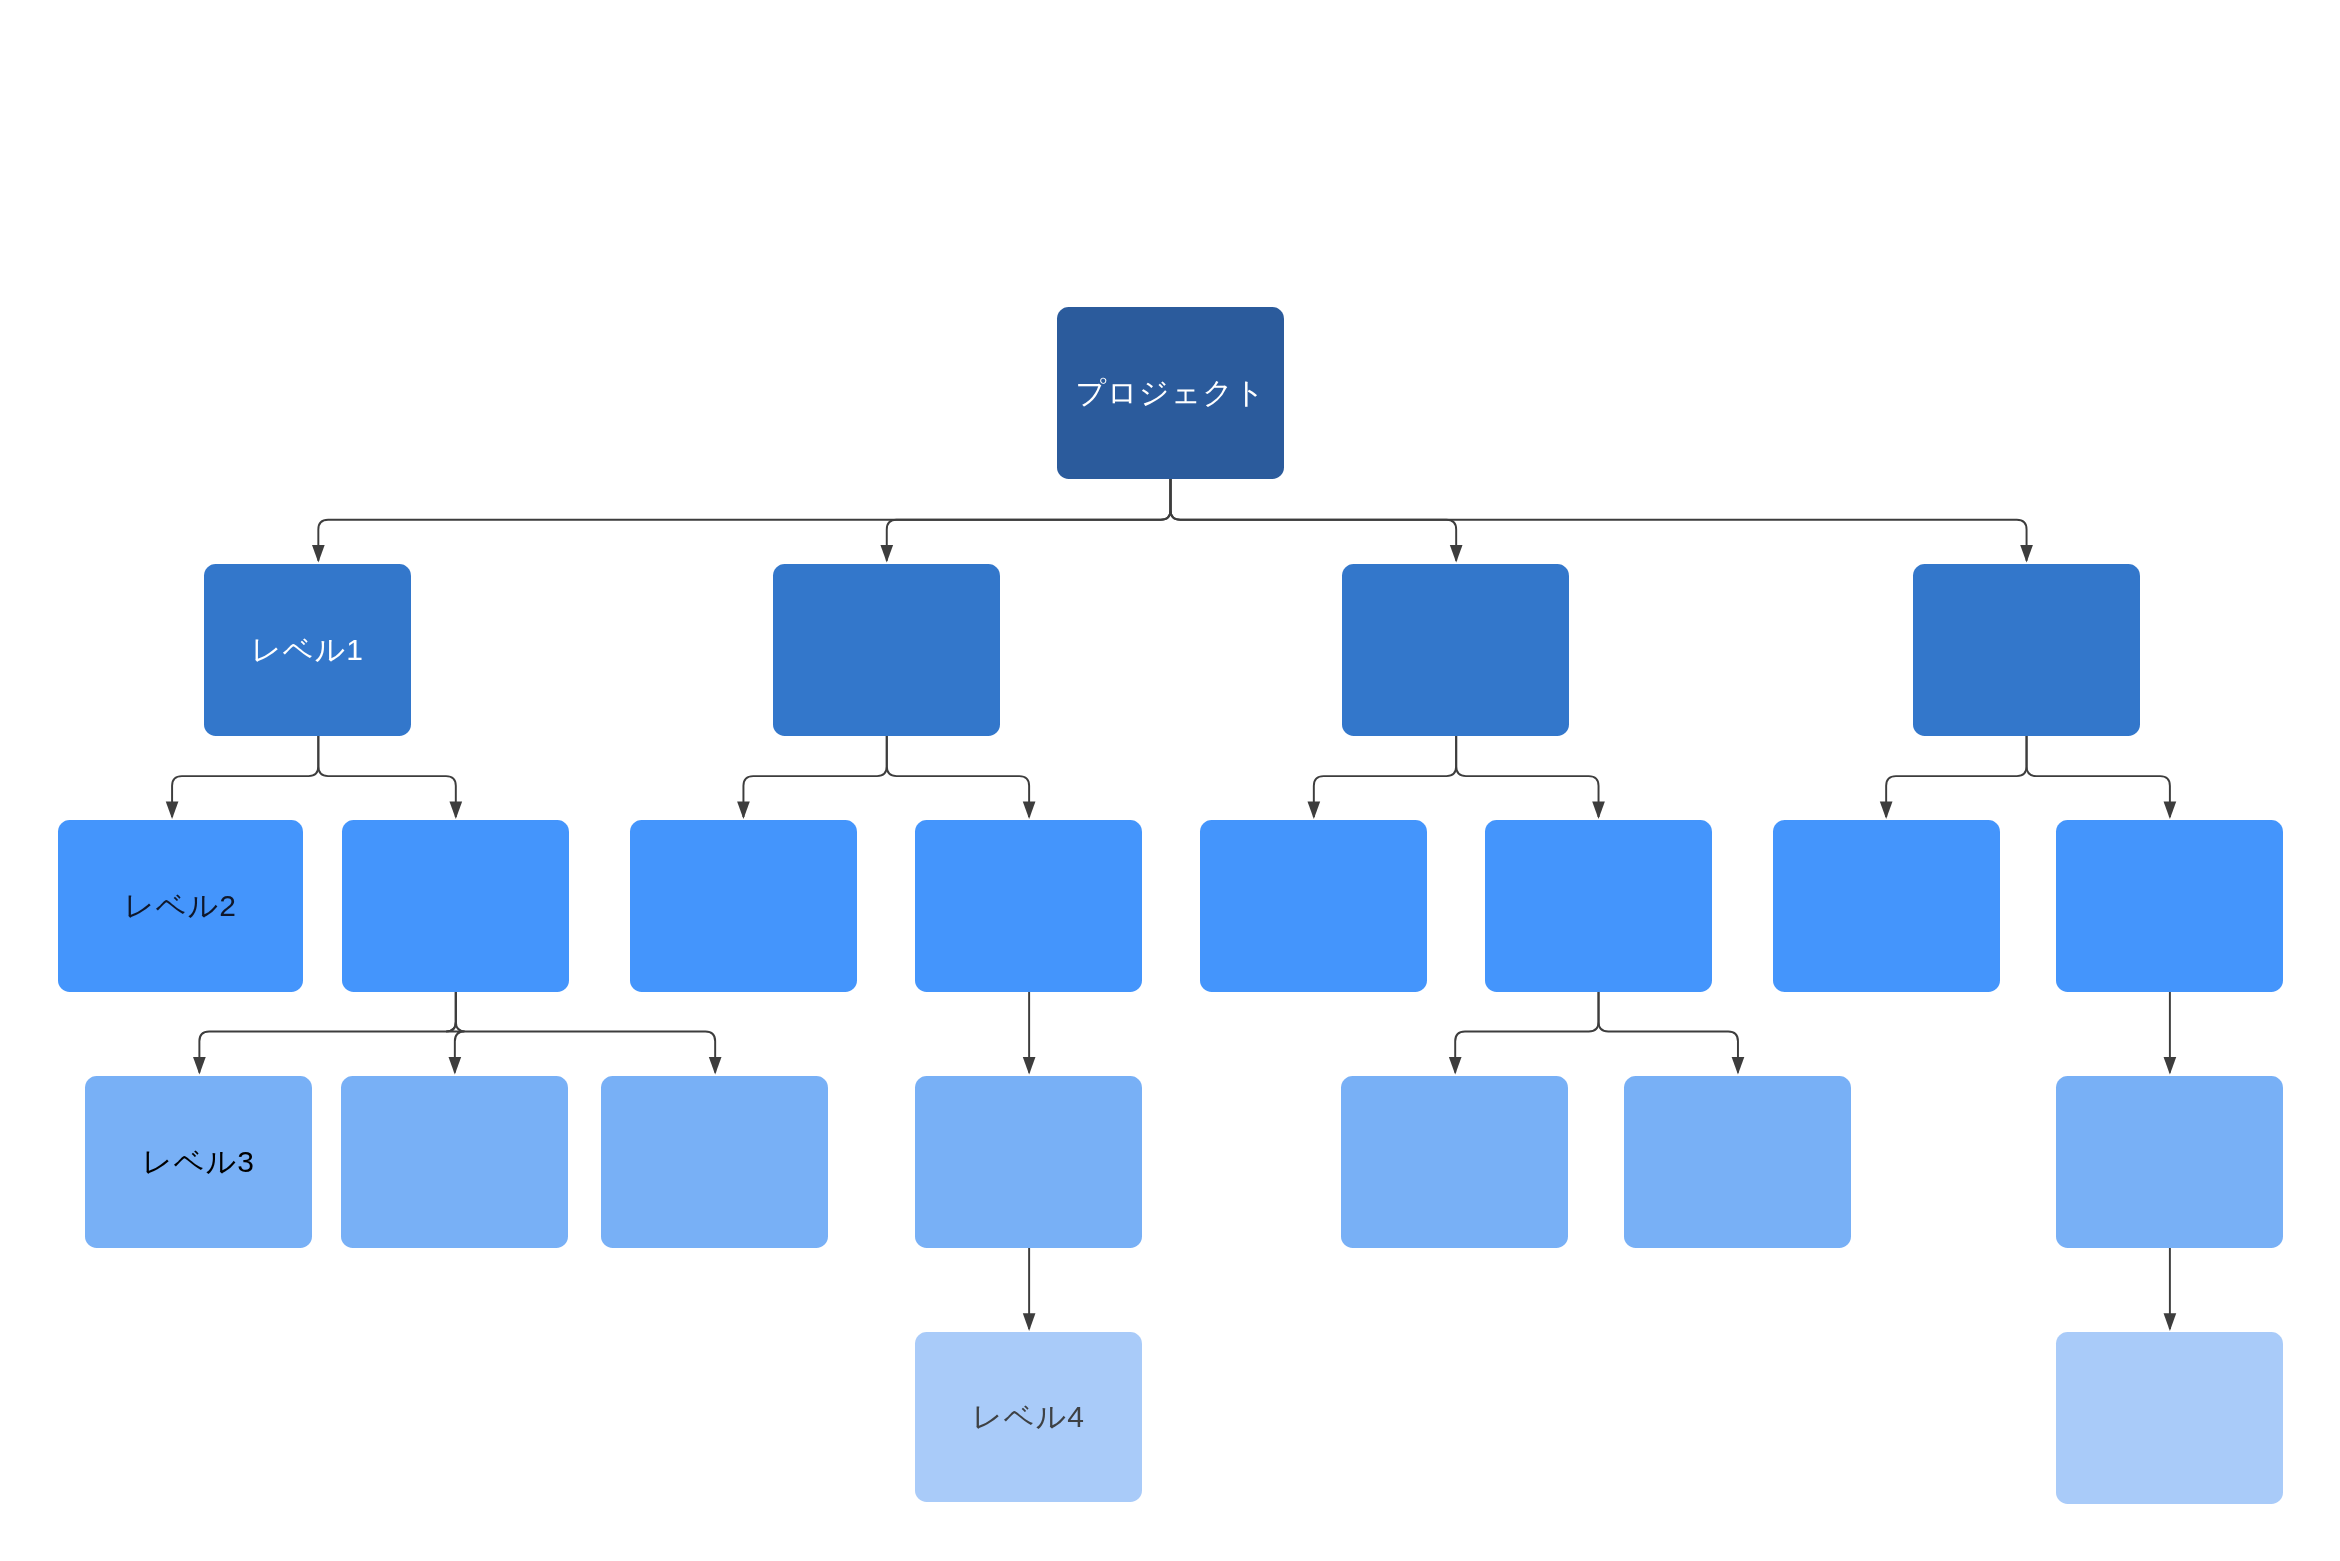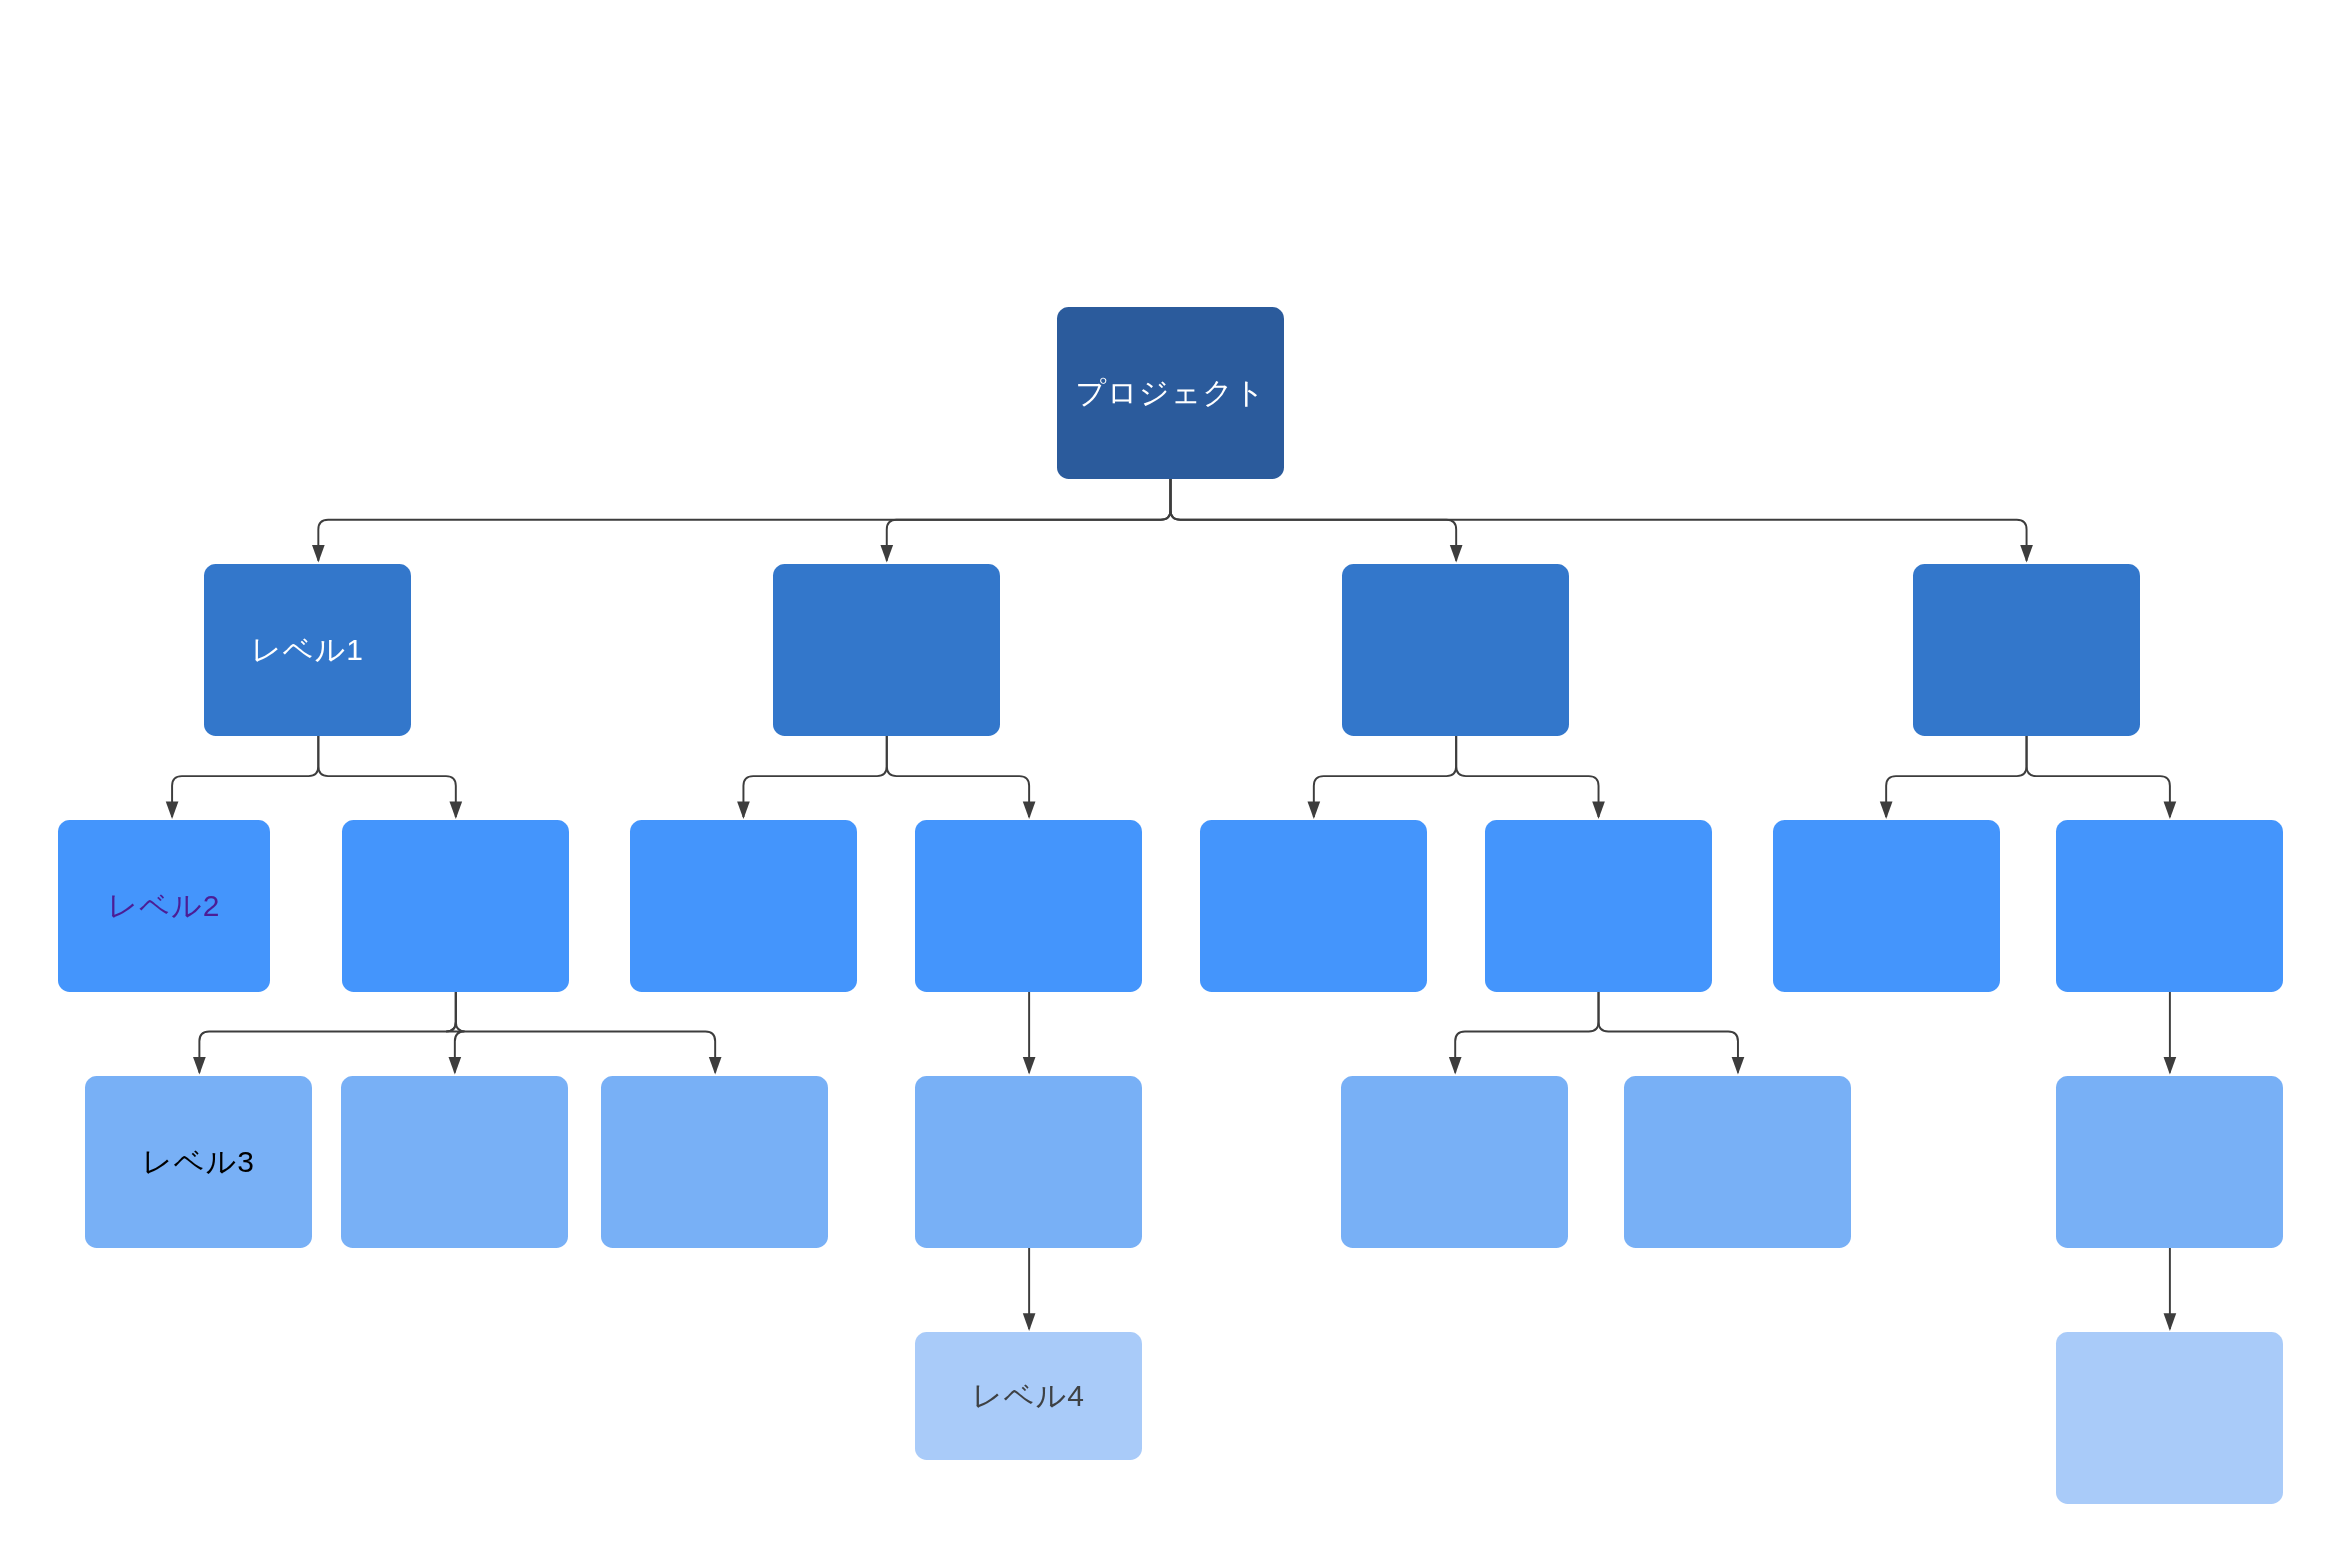--- a/index.html
+++ b/index.html
@@ -119,21 +119,21 @@
       </div>
       <div class="node" style="left: 773px; top: 564px; width: 227px; height: 172px; background: rgb(51, 119, 203); color: rgb(255, 255, 255);">
         <span></span>
       </div>
       <div class="node" style="left: 1342px; top: 564px; width: 227px; height: 172px; background: rgb(51, 119, 203); color: rgb(255, 255, 255);">
         <span></span>
       </div>
       <div class="node" style="left: 1913px; top: 564px; width: 227px; height: 172px; background: rgb(51, 119, 203); color: rgb(255, 255, 255);">
         <span></span>
       </div>
-      <div class="node" style="left: 58px; top: 820px; width: 212px; height: 172px; background: rgb(68, 149, 252); color: #4c1d95;">
+      <div class="node" style="left: 58px; top: 820px; width: 245px; height: 172px; background: rgb(68, 149, 252); color: #0f172a;">
         <span>レベル2</span>
       </div>
       <div class="node" style="left: 342px; top: 820px; width: 227px; height: 172px; background: rgb(68, 149, 252); color: rgb(255, 255, 255);">
         <span></span>
       </div>
       <div class="node" style="left: 630px; top: 820px; width: 227px; height: 172px; background: rgb(68, 149, 252); color: rgb(255, 255, 255);">
         <span></span>
       </div>
       <div class="node" style="left: 915px; top: 820px; width: 227px; height: 172px; background: rgb(68, 149, 252); color: rgb(255, 255, 255);">
         <span></span>
@@ -164,21 +164,21 @@
       </div>
       <div class="node" style="left: 1341px; top: 1076px; width: 227px; height: 172px; background: rgb(120, 176, 246); color: rgb(255, 255, 255);">
         <span></span>
       </div>
       <div class="node" style="left: 1624px; top: 1076px; width: 227px; height: 172px; background: rgb(120, 176, 246); color: rgb(255, 255, 255);">
         <span></span>
       </div>
       <div class="node" style="left: 2056px; top: 1076px; width: 227px; height: 172px; background: rgb(120, 176, 246); color: rgb(255, 255, 255);">
         <span></span>
       </div>
-      <div class="node" style="left: 915px; top: 1332px; width: 227px; height: 128px; background: rgb(169, 203, 249); color: rgb(62, 65, 68);">
+      <div class="node" style="left: 915px; top: 1332px; width: 227px; height: 170px; background: rgb(169, 203, 249); color: rgb(62, 65, 68);">
         <span>レベル4</span>
       </div>
       <div class="node" style="left: 2056px; top: 1332px; width: 227px; height: 172px; background: rgb(169, 203, 249); color: rgb(62, 65, 68);">
         <span></span>
       </div>
     </div>
 
 </div>
 
 

